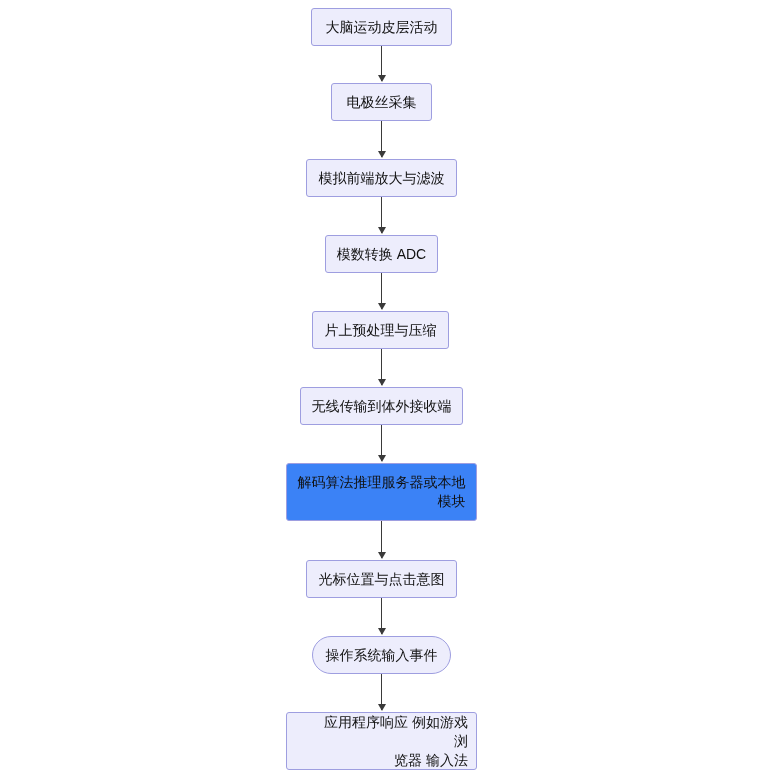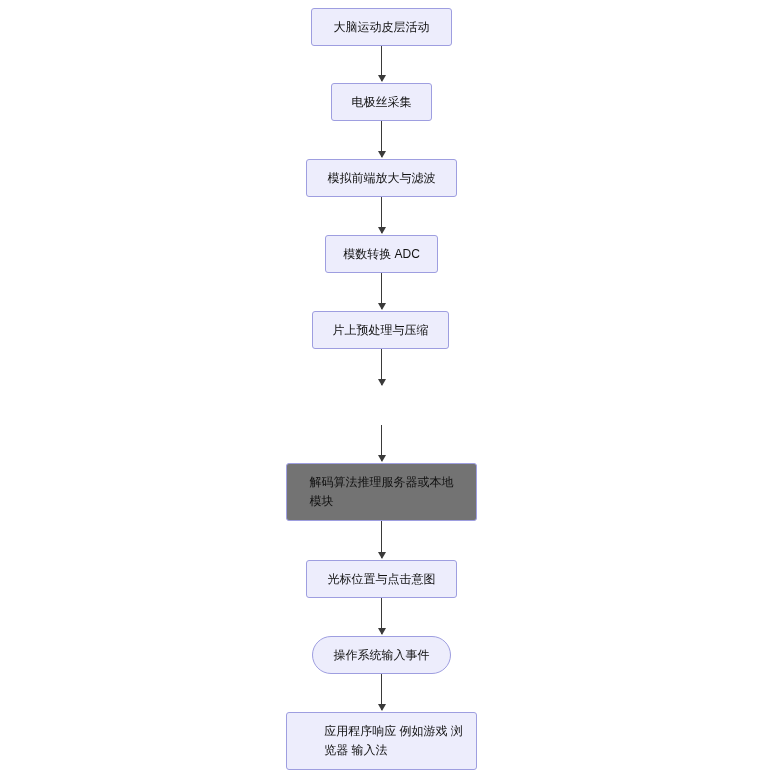--- a/index.html
+++ b/index.html
@@ -18,23 +18,23 @@
     width: 760px;
     height: 781px;
   }
   .node {
     position: absolute;
     box-sizing: border-box;
     background: #ededfc;
     border: 1px solid #9e9ee0;
     border-radius: 3px;
     color: #111111;
-    font-size: 12px;
+    font-size: 14px;
     line-height: 19px;
-    text-align: left;
+    text-align: right;
     display: flex;
     align-items: center;
     justify-content: center;
     padding: 0 8px;
     white-space: pre-wrap;
   }
   .arrow {
     position: absolute;
     width: 1px;
     background: #3a3a3a;
@@ -62,19 +62,20 @@
     <div class="arrow" style="left: 381px; top: 349px; height: 36px; background: rgb(58, 58, 58);"></div>
     <div class="arrow" style="left: 381px; top: 425px; height: 36px; background: rgb(58, 58, 58);"></div>
     <div class="arrow" style="left: 381px; top: 521px; height: 37px; background: rgb(58, 58, 58);"></div>
     <div class="arrow" style="left: 381px; top: 598px; height: 36px; background: rgb(58, 58, 58);"></div>
     <div class="arrow" style="left: 381px; top: 674px; height: 36px; background: rgb(58, 58, 58);"></div>
     <div class="node" style="left: 311px; top: 8px; width: 141px; height: 38px; background: rgb(237, 237, 252); border-color: rgb(158, 158, 224);">大脑运动皮层活动</div>
     <div class="node" style="left: 331px; top: 83px; width: 101px; height: 38px; background: rgb(237, 237, 252); border-color: rgb(158, 158, 224);">电极丝采集</div>
     <div class="node" style="left: 325px; top: 235px; width: 113px; height: 38px; background: rgb(237, 237, 252); border-color: rgb(158, 158, 224);">模数转换 ADC</div>
     <div class="node" style="left: 306px; top: 159px; width: 151px; height: 38px; background: rgb(237, 237, 252); border-color: rgb(158, 158, 224);">模拟前端放大与滤波</div>
     <div class="node" style="left: 312px; top: 311px; width: 137px; height: 38px; background: rgb(237, 237, 252); border-color: rgb(158, 158, 224);">片上预处理与压缩</div>
-    <div class="node" style="left: 286px; top: 463px; width: 191px; height: 58px; background: #737373; border-color: rgb(158, 158, 224);">解码算法推理服务器或本地
+    <div class="node" style="left: 300px; top: 387px; width: 163px; height: 38px; background: rgb(237, 237, 252); border-color: rgb(158, 158, 224);">无线传输到体外接收端</div>
+    <div class="node" style="left: 286px; top: 463px; width: 191px; height: 58px; background: #3b82f6; border-color: rgb(158, 158, 224);">解码算法推理服务器或本地
 模块</div>
     <div class="node" style="left: 306px; top: 560px; width: 151px; height: 38px; background: rgb(237, 237, 252); border-color: rgb(158, 158, 224);">光标位置与点击意图</div>
     <div class="node" style="left: 312px; top: 636px; width: 139px; height: 38px; background: rgb(237, 237, 252); border-color: rgb(158, 158, 224); border-radius: 19px;">操作系统输入事件</div>
     <div class="node" style="left: 286px; top: 712px; width: 191px; height: 58px; background: rgb(237, 237, 252); border-color: rgb(158, 158, 224); padding-left: 32px;">应用程序响应 例如游戏 浏
 览器 输入法</div>
   </div>
 
 </body></html>

